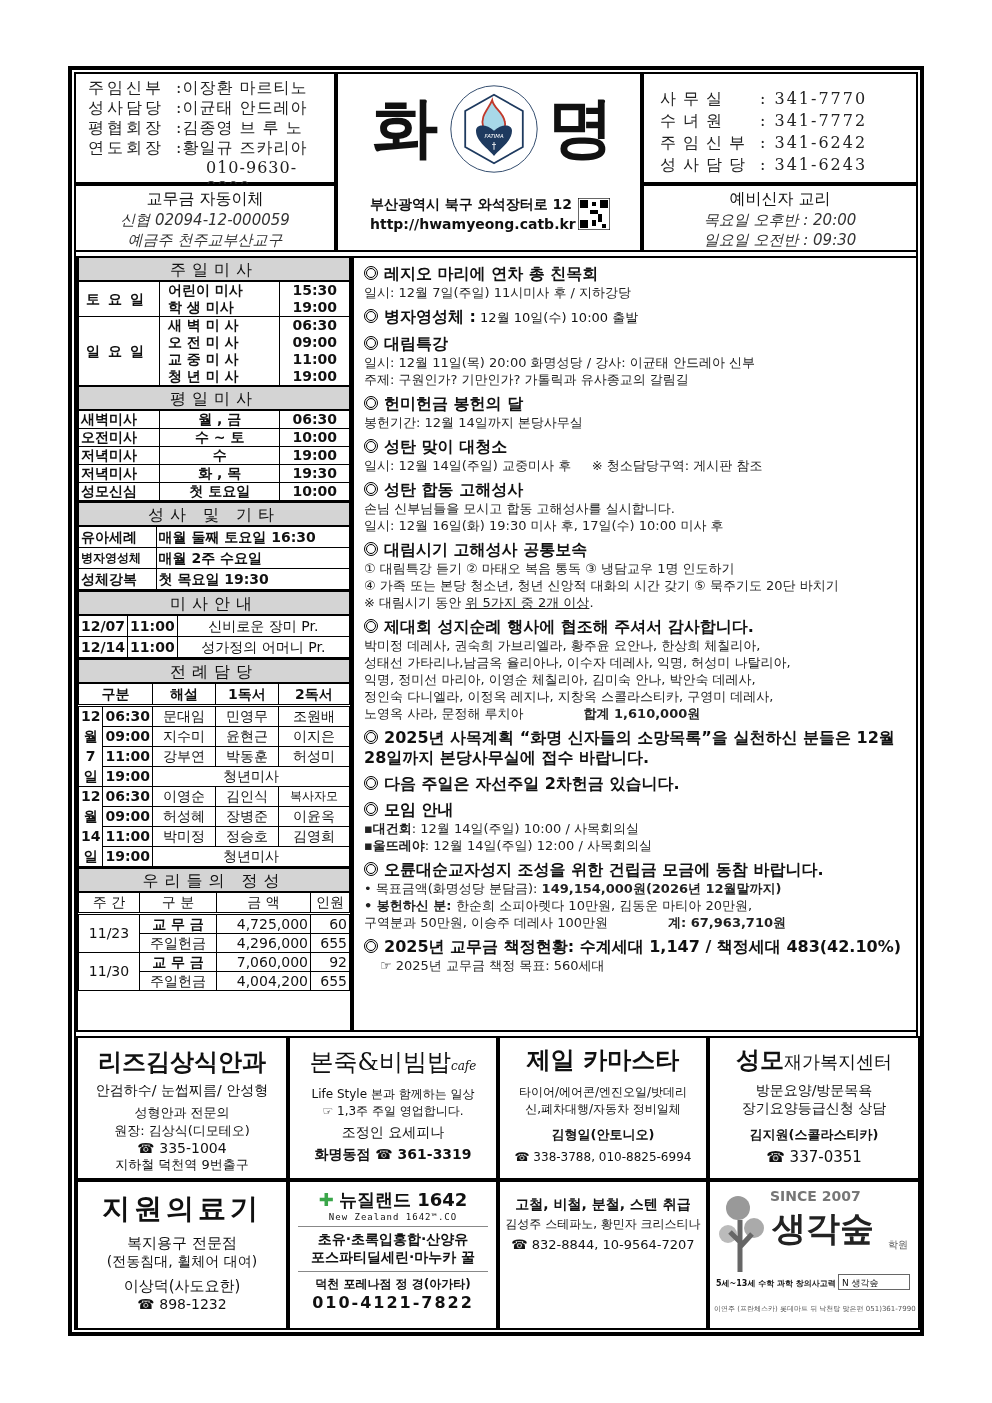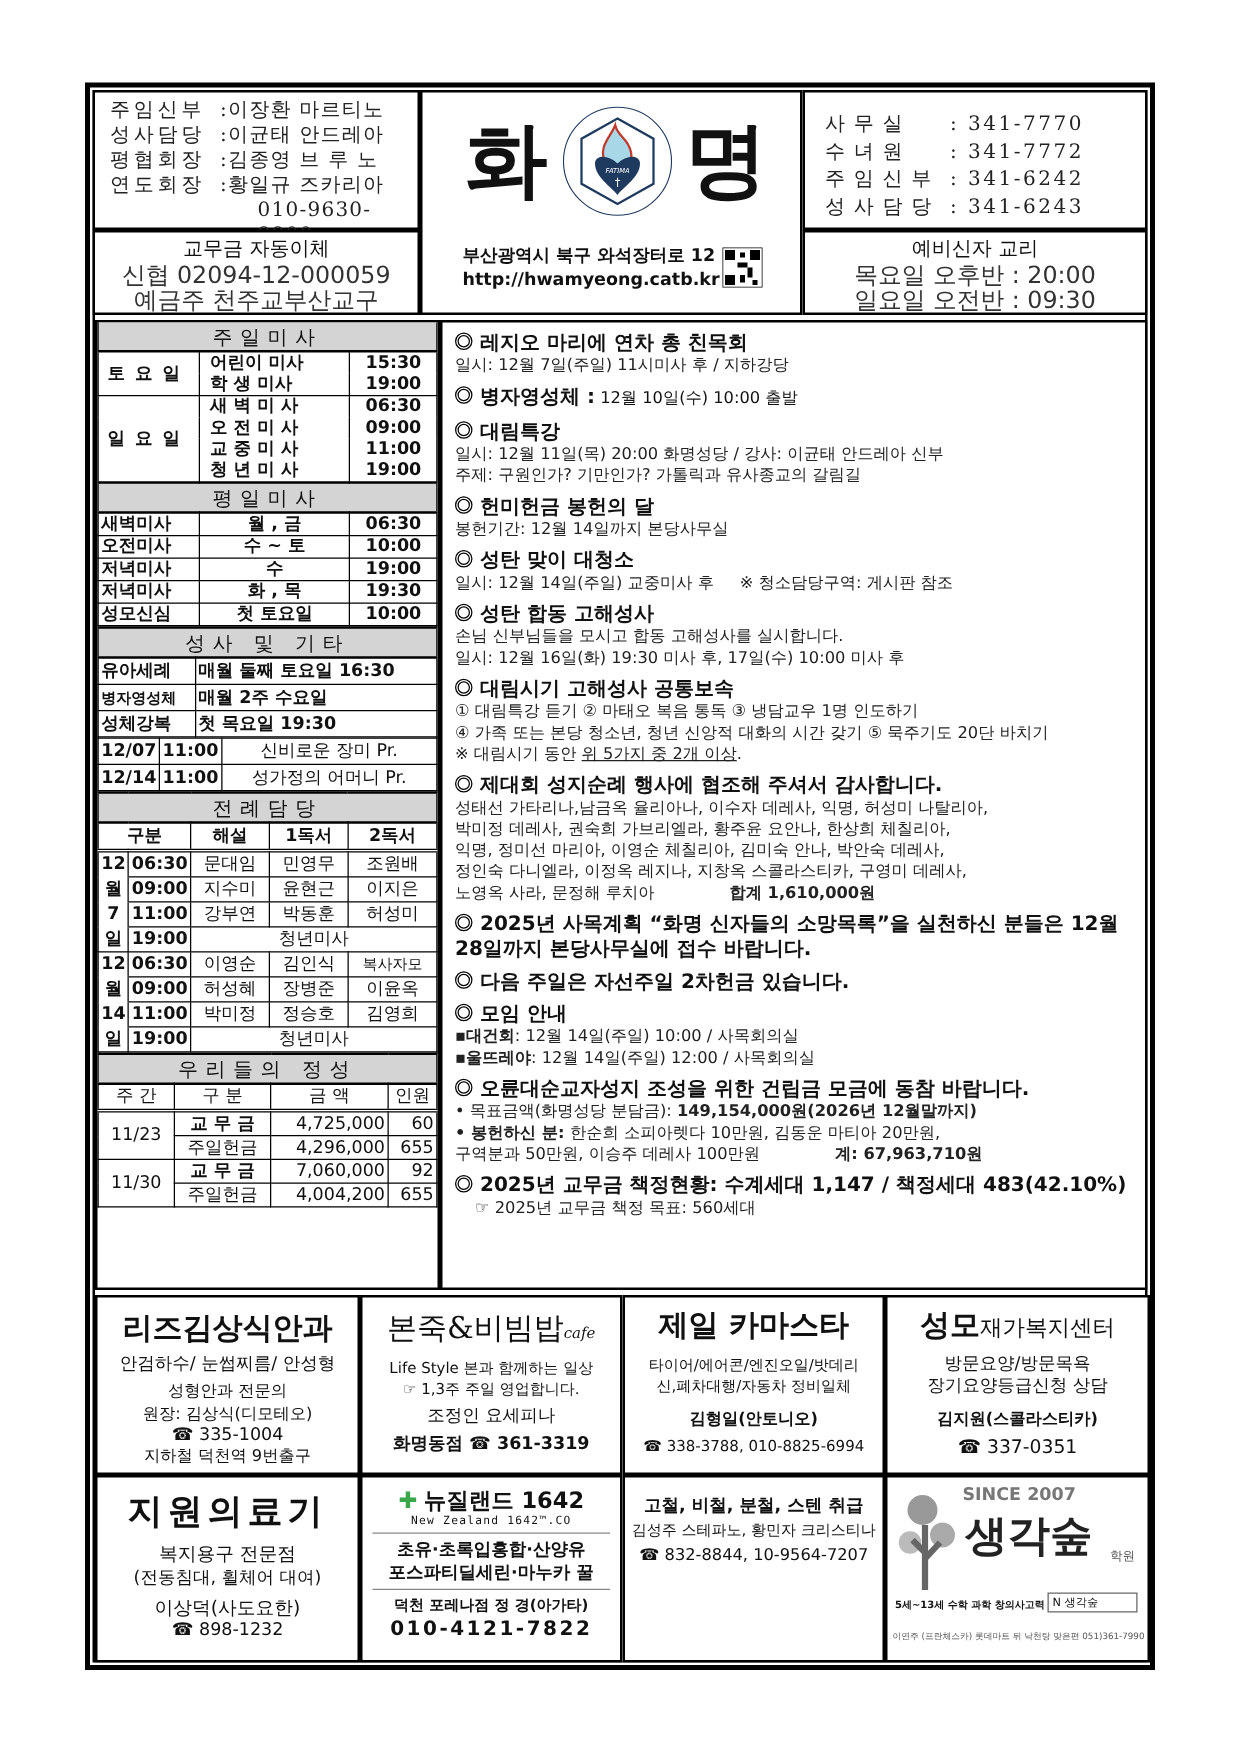--- a/index.html
+++ b/index.html
@@ -13,21 +13,21 @@
   .hdr-left .row{display:flex;font-family:"DejaVu Serif","Liberation Serif",serif;font-size:16px;line-height:20px;padding-left:12px;letter-spacing:1px;color:#222;}
   .hdr-left .role{width:88px;letter-spacing:3px;}
   .hdr-center{left:336px;top:72px;width:306px;height:112px;}
   .hdr-right{left:642px;top:72px;width:276px;height:112px;}
   .hdr-right .row{display:flex;font-family:"DejaVu Serif","Liberation Serif",serif;font-size:16px;line-height:22px;padding-left:16px;color:#222;letter-spacing:2px;}
   .hdr-right .lbl{width:100px;letter-spacing:7px;}
   .sub-left{left:74px;top:184px;width:262px;height:68px;text-align:center;}
   .sub-center{left:336px;top:184px;width:306px;height:68px;}
   .sub-right{left:642px;top:184px;width:276px;height:68px;text-align:center;}
   .subtitle{font-size:16px;line-height:22px;margin-top:2px;}
-  .subline{font-size:19px;line-height:20px;color:#333;}
+  .subline{font-size:15px;line-height:20px;color:#333;font-style:italic;}
   .big-char{position:absolute;font-size:66px;font-weight:bold;top:14px;line-height:80px;font-family:"DejaVu Sans",sans-serif;}
   .logo{position:absolute;left:111px;top:10px;width:90px;height:90px;}
   
   .lcol{left:76px;top:256px;width:276px;height:776px;border:2px solid #000;box-sizing:border-box;}
   table{border-collapse:collapse;width:100%;}
   td,th{border:1px solid #000;padding:0 2px;font-size:14px;line-height:17px;font-weight:normal;}
   .sec{background:#d4d4d4;text-align:center;font-size:16px;letter-spacing:6px;height:22px;border-top:2px solid #000;border-bottom:2px solid #000;}
   .bold{font-weight:bold;}
   .c{text-align:center;}
   .r{text-align:right;}
@@ -204,20 +204,23 @@
           <td class="bold">매월 2주 수요일</td>
         </tr>
     <tr>
           <td class="bold" style="height:20px;">성체강복</td>
           <td class="bold">첫 목요일 19:30</td>
         </tr>
   </tbody>
     </table>
   <table>
     <tbody>
+        <tr>
+          <td colspan="3" class="sec">미사안내</td>
+        </tr>
     <tr>
           <td class="bold" style="width:40px;height:20px;">12/07</td>
           <td class="bold" style="width:40px;">11:00</td>
           <td class="c">신비로운 장미 Pr.</td>
         </tr>
     <tr>
           <td class="bold" style="height:20px;">12/14</td>
           <td class="bold">11:00</td>
           <td class="c">성가정의 어머니 Pr.</td>
         </tr>
@@ -352,22 +355,22 @@
     <div class="itext">일시: 12월 16일(화) 19:30 미사 후, 17일(수) 10:00 미사 후</div>
   </div>
   <div class="item">
     <div class="ititle"><span class="bul"></span><span>대림시기 고해성사 공통보속</span></div>
     <div class="itext">① 대림특강 듣기 ② 마태오 복음 통독 ③ 냉담교우 1명 인도하기</div>
     <div class="itext">④ 가족 또는 본당 청소년, 청년 신앙적 대화의 시간 갖기 ⑤ 묵주기도 20단 바치기</div>
     <div class="itext"><span>※ 대림시기 동안 </span><u>위 5가지 중 2개 이상</u><span>.</span></div>
   </div>
   <div class="item">
     <div class="ititle"><span class="bul"></span><span>제대회 성지순례 행사에 협조해 주셔서 감사합니다.</span></div>
+    <div class="itext">박미정 데레사, 권숙희 가브리엘라, 황주윤 요안나, 한상희 체칠리아,</div>
     <div class="itext">성태선 가타리나,남금옥 율리아나, 이수자 데레사, 익명, 허성미 나탈리아,</div>
-    <div class="itext">박미정 데레사, 권숙희 가브리엘라, 황주윤 요안나, 한상희 체칠리아,</div>
     <div class="itext">익명, 정미선 마리아, 이영순 체칠리아, 김미숙 안나, 박안숙 데레사,</div>
     <div class="itext">정인숙 다니엘라, 이정옥 레지나, 지창옥 스콜라스티카, 구영미 데레사,</div>
     <div class="itext"><span>노영옥 사라, 문정해 루치아</span><span style="font-weight:bold;margin-left:60px;">합계 1,610,000원</span></div>
   </div>
   <div class="item">
     <div class="ititle"><span class="bul"></span><span>2025년 사목계획 “화명 신자들의 소망목록”을 실천하신 분들은 12월 28일까지 본당사무실에 접수 바랍니다.</span></div>
   </div>
   <div class="item">
     <div class="ititle"><span class="bul"></span><span>다음 주일은 자선주일 2차헌금 있습니다.</span></div>
   </div>

